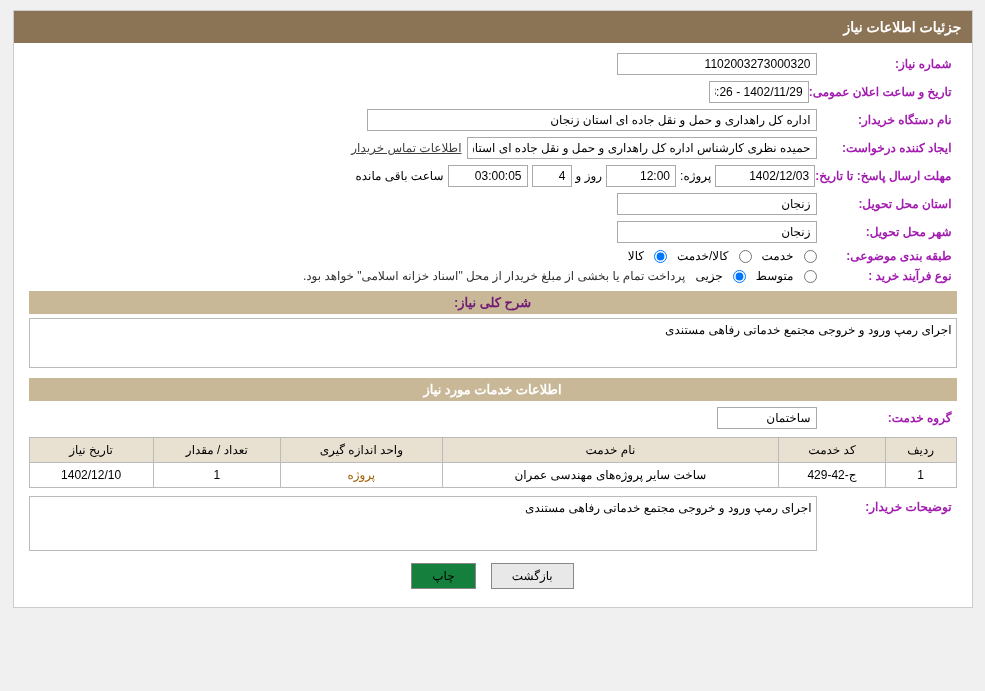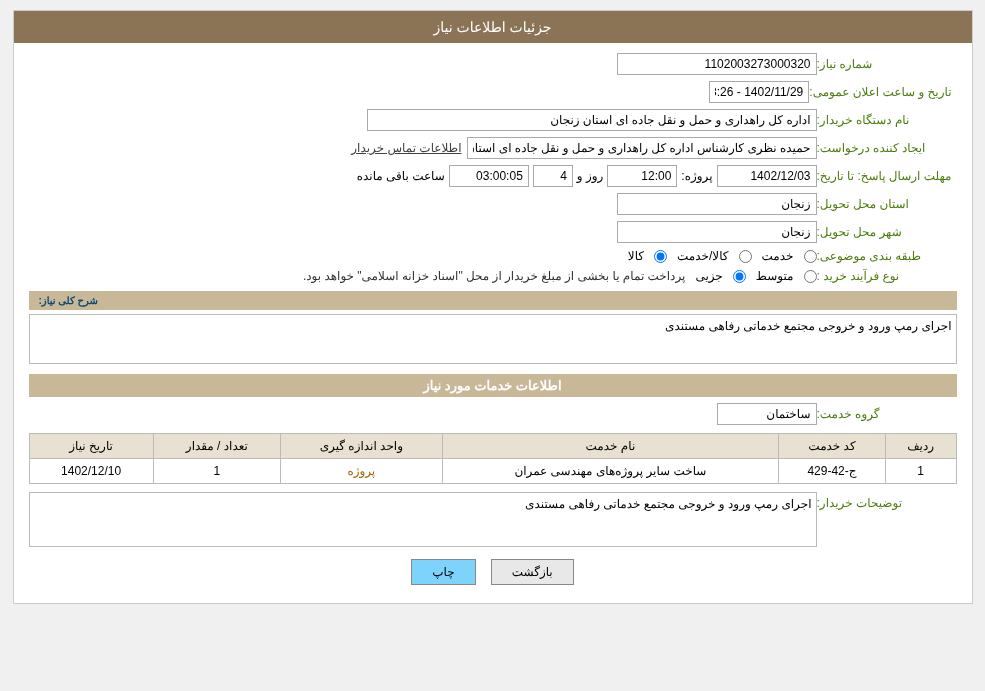--- a/index.html
+++ b/index.html
@@ -14,40 +14,40 @@
       padding: 10px;
     }
     .container {
       width: 960px;
       background: #fff;
       border: 1px solid #ccc;
     }
     .header {
       background: #8B7355;
       color: #fff;
-      text-align: center;
+      text-align: right;
       padding: 8px 10px;
       font-size: 14px;
-      font-weight: normal;
+      font-weight: bold;
     }
     .content {
       padding: 10px 15px;
     }
     .row {
       display: flex;
       align-items: center;
       margin-bottom: 6px;
       direction: rtl;
     }
     .label {
-      color: #4d7c0f;
-      font-weight: normal;
+      color: #a21caf;
+      font-weight: bold;
       white-space: nowrap;
       min-width: 140px;
-      text-align: left;
+      text-align: right;
       padding-right: 5px;
     }
     .input-field {
       border: 1px solid #aaa;
       background: #fff;
       padding: 3px 5px;
       font-size: 12px;
       font-family: Tahoma, Arial, sans-serif;
       direction: rtl;
     }
@@ -104,21 +104,21 @@
     }
     .btn {
       padding: 5px 20px;
       font-family: Tahoma, Arial, sans-serif;
       font-size: 12px;
       cursor: pointer;
       border: 1px solid #888;
       background: #e8e8e8;
     }
     .btn-print {
-      background: #7dd3fc;
+      background: #15803d;
       text-align: right;
     }
     .btn-back {
       background: #e8e8e8;
     }
     .section-header {
       background: #c8b898;
       color: #fff;
       text-align: center;
       padding: 4px 10px;
@@ -206,21 +206,21 @@
         </div>
         <div class="radio-item">
           <input type="radio" name="process" checked="" style="">
           <span>جزیی</span>
         </div>
       </div>
       <span style="margin-right: 10px; color:#333;">پرداخت تمام یا بخشی از مبلغ خریدار از محل "اسناد خزانه اسلامی" خواهد بود.</span>
     </div>
 
     <div style="margin: 8px 0 4px 0;">
-      <div class="section-header" style="background:#c8b898; color:#0c4a6e; padding:4px 10px; font-weight:bold; margin-bottom:4px; font-size:10px; text-align:left;">
+      <div class="section-header" style="background:#c8b898; color:#701a75; padding:4px 10px; font-weight:bold; margin-bottom:4px; font-size:13px; text-align:center;">
         <span>شرح کلی نیاز:</span>
       </div>
       <div style="border:1px solid #bbb; padding:4px; min-height:50px; background:#fff;">
         <span>اجرای رمپ ورود و خروجی مجتمع خدماتی رفاهی مستندی</span>
       </div>
     </div>
 
     <div style="margin: 10px 0 4px 0;">
       <div class="section-header" style="background:#c8b898; color:#fff; padding:4px 10px; font-weight:bold; font-size:13px; text-align:center;">
         <span>اطلاعات خدمات مورد نیاز</span>

